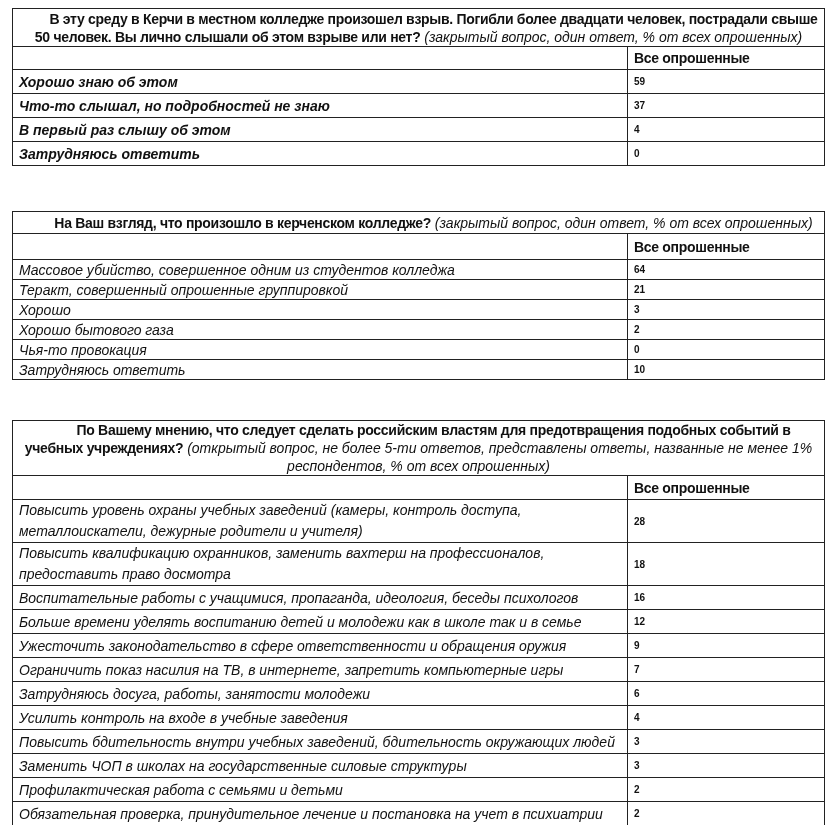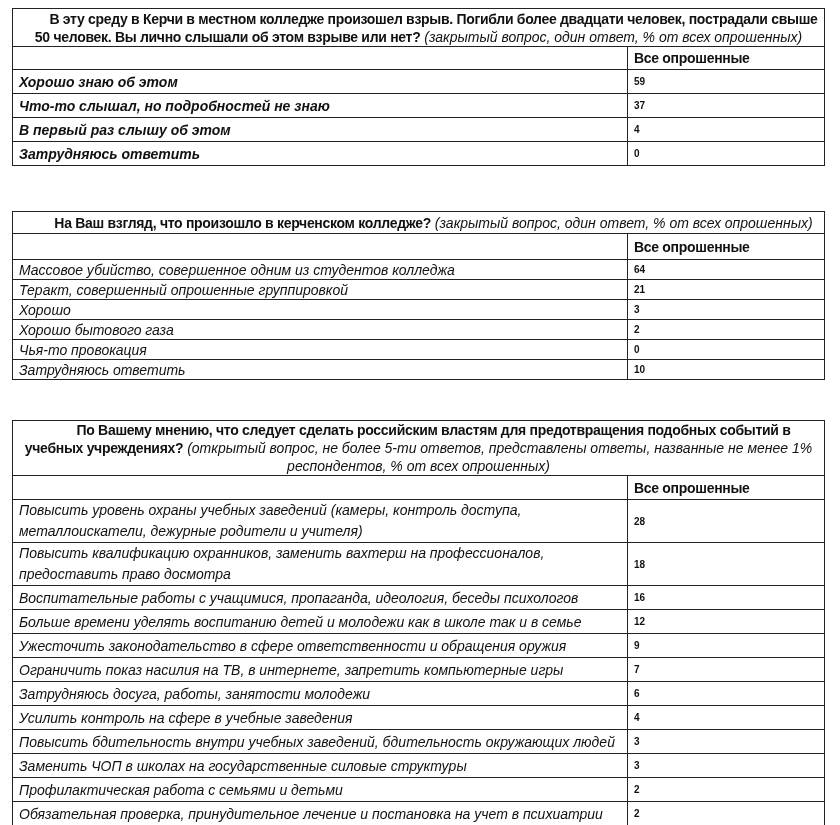--- a/index.html
+++ b/index.html
@@ -194,21 +194,21 @@
   </tr>
   <tr class="datarow">
     <td class="label">Ограничить показ насилия на ТВ, в интернете, запретить компьютерные игры</td>
     <td class="value">7</td>
   </tr>
   <tr class="datarow">
     <td class="label">Затрудняюсь досуга, работы, занятости молодежи</td>
     <td class="value">6</td>
   </tr>
   <tr class="datarow">
-    <td class="label">Усилить контроль на сфере в учебные заведения</td>
+    <td class="label">Усилить контроль на входе в учебные заведения</td>
     <td class="value">4</td>
   </tr>
   <tr class="datarow">
     <td class="label">Повысить бдительность внутри учебных заведений, бдительность окружающих людей</td>
     <td class="value">3</td>
   </tr>
   <tr class="datarow">
     <td class="label">Заменить ЧОП в школах на государственные силовые структуры</td>
     <td class="value">3</td>
   </tr>

